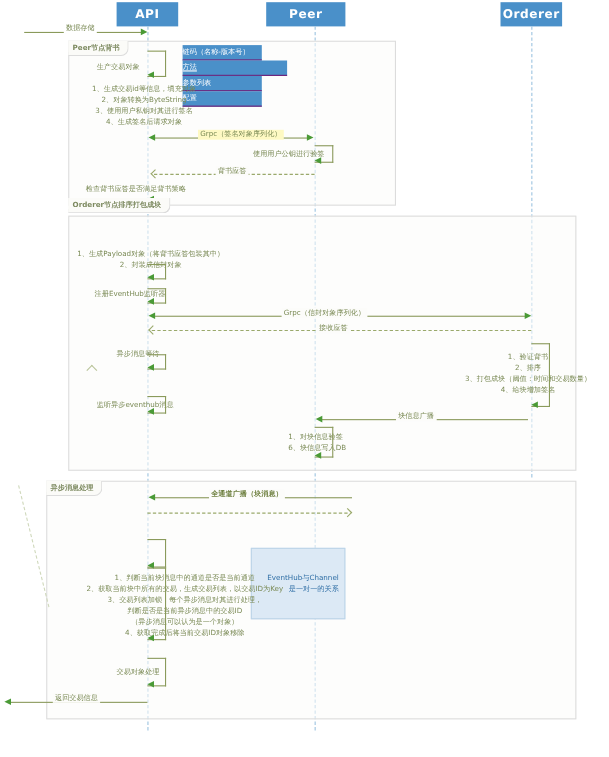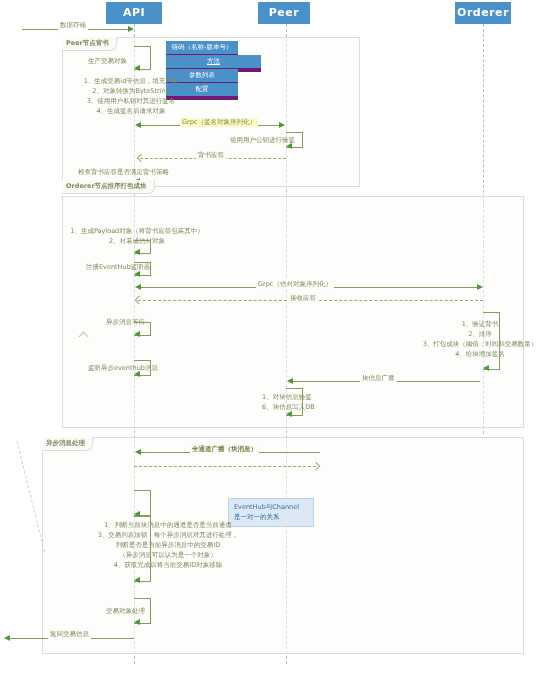--- a/index.html
+++ b/index.html
@@ -60,48 +60,48 @@
   }
   .lbl.bold{font-weight:bold;color:#6f8040;}
   .lblblock{
     position:absolute;font-size:6.5px;color:#7a8a55;line-height:1.55;
     text-align:center;white-space:nowrap;
   }
   .lblblock.lefted{text-align:left;}
   
   .ccbox{
     position:absolute;background:#4a90c9;color:#fff;font-size:6.5px;
-    text-align:center;line-height:13px;height:13px;
-    border-bottom:4px solid #701a75;
+    line-height:13px;height:13px;
+    border-bottom:1px solid #701a75;
   }
   
   .note{
     position:absolute;background:#dce9f5;border:1px solid #bcd4e8;
-    color:#2f6ea5;font-size:6.5px;text-align:left;line-height:1.6;
-    padding:3px 5px;
+    color:#2f6ea5;font-size:6.5px;text-align:right;line-height:1.6;
+    padding:21px 5px;
   }
   
   .skew{
     position:absolute;border-top:1px dashed #cfd8bb;transform-origin:0 0;
   }
   .chev{
     position:absolute;width:6px;height:6px;
     border-left:1px solid #b9c49a;border-top:1px solid #b9c49a;
     transform:rotate(45deg);
   }
 </style>
 </head>
 <body>
 
 <div id="stage">
 
   <div class="actor" style="left:106px;top:2px;width:56px;">
     <span>API</span>
   </div>
-  <div class="actor" style="left:258px;top:2px;width:52px;">
+  <div class="actor" style="left:242px;top:2px;width:72px;">
     <span>Peer</span>
   </div>
   <div class="actor" style="left:455px;top:2px;width:56px;">
     <span>Orderer</span>
   </div>
 
   <div class="lifeline" style="left:134px;top:24px;height:640px;"></div>
   <div class="lifeline" style="left:286px;top:24px;height:640px;"></div>
   <div class="lifeline" style="left:483px;top:24px;height:410px;"></div>
 
@@ -208,20 +208,21 @@
   <div class="selfcall" style="left:134px;top:490px;height:24px;"></div>
   <div class="arrow left" style="left:134px;top:510.5px;"></div>
 
   <div class="note" style="left:228px;top:498px;width:74px;">
     <div>EventHub与Channel</div>
     <div>是一对一的关系</div>
   </div>
 
   <div class="lblblock" style="left:30px;top:520px;width:276px;">
     <div>1、判断当前块消息中的通道是否是当前通道</div>
+    <div>2、获取当前块中所有的交易，生成交易列表，以交易ID为Key</div>
     <div>3、交易列表加锁，每个异步消息对其进行处理，</div>
     <div>判断是否是当前异步消息中的交易ID</div>
     <div>（异步消息可以认为是一个对象）</div>
     <div>4、获取完成后将当前交易ID对象移除</div>
   </div>
   <div class="selfcall" style="left:134px;top:516px;height:64px;"></div>
   <div class="arrow left" style="left:134px;top:576.5px;"></div>
 
   <div class="lbl" style="left:106px;top:607px;">交易对象处理</div>
   <div class="selfcall" style="left:134px;top:598px;height:24px;"></div>

